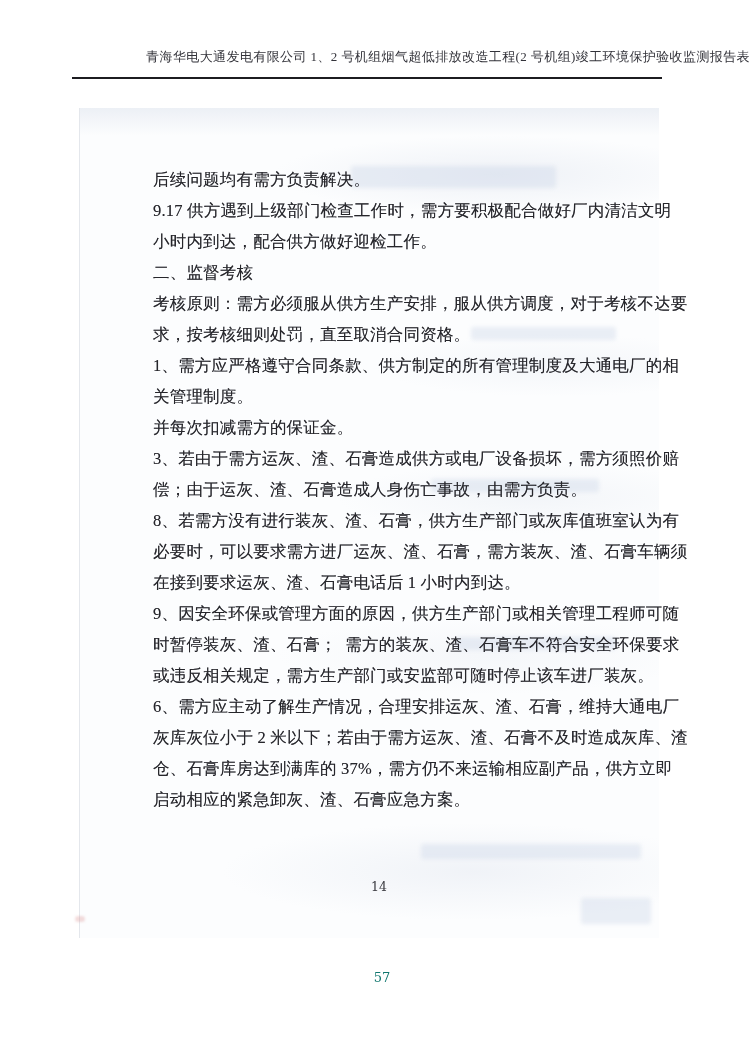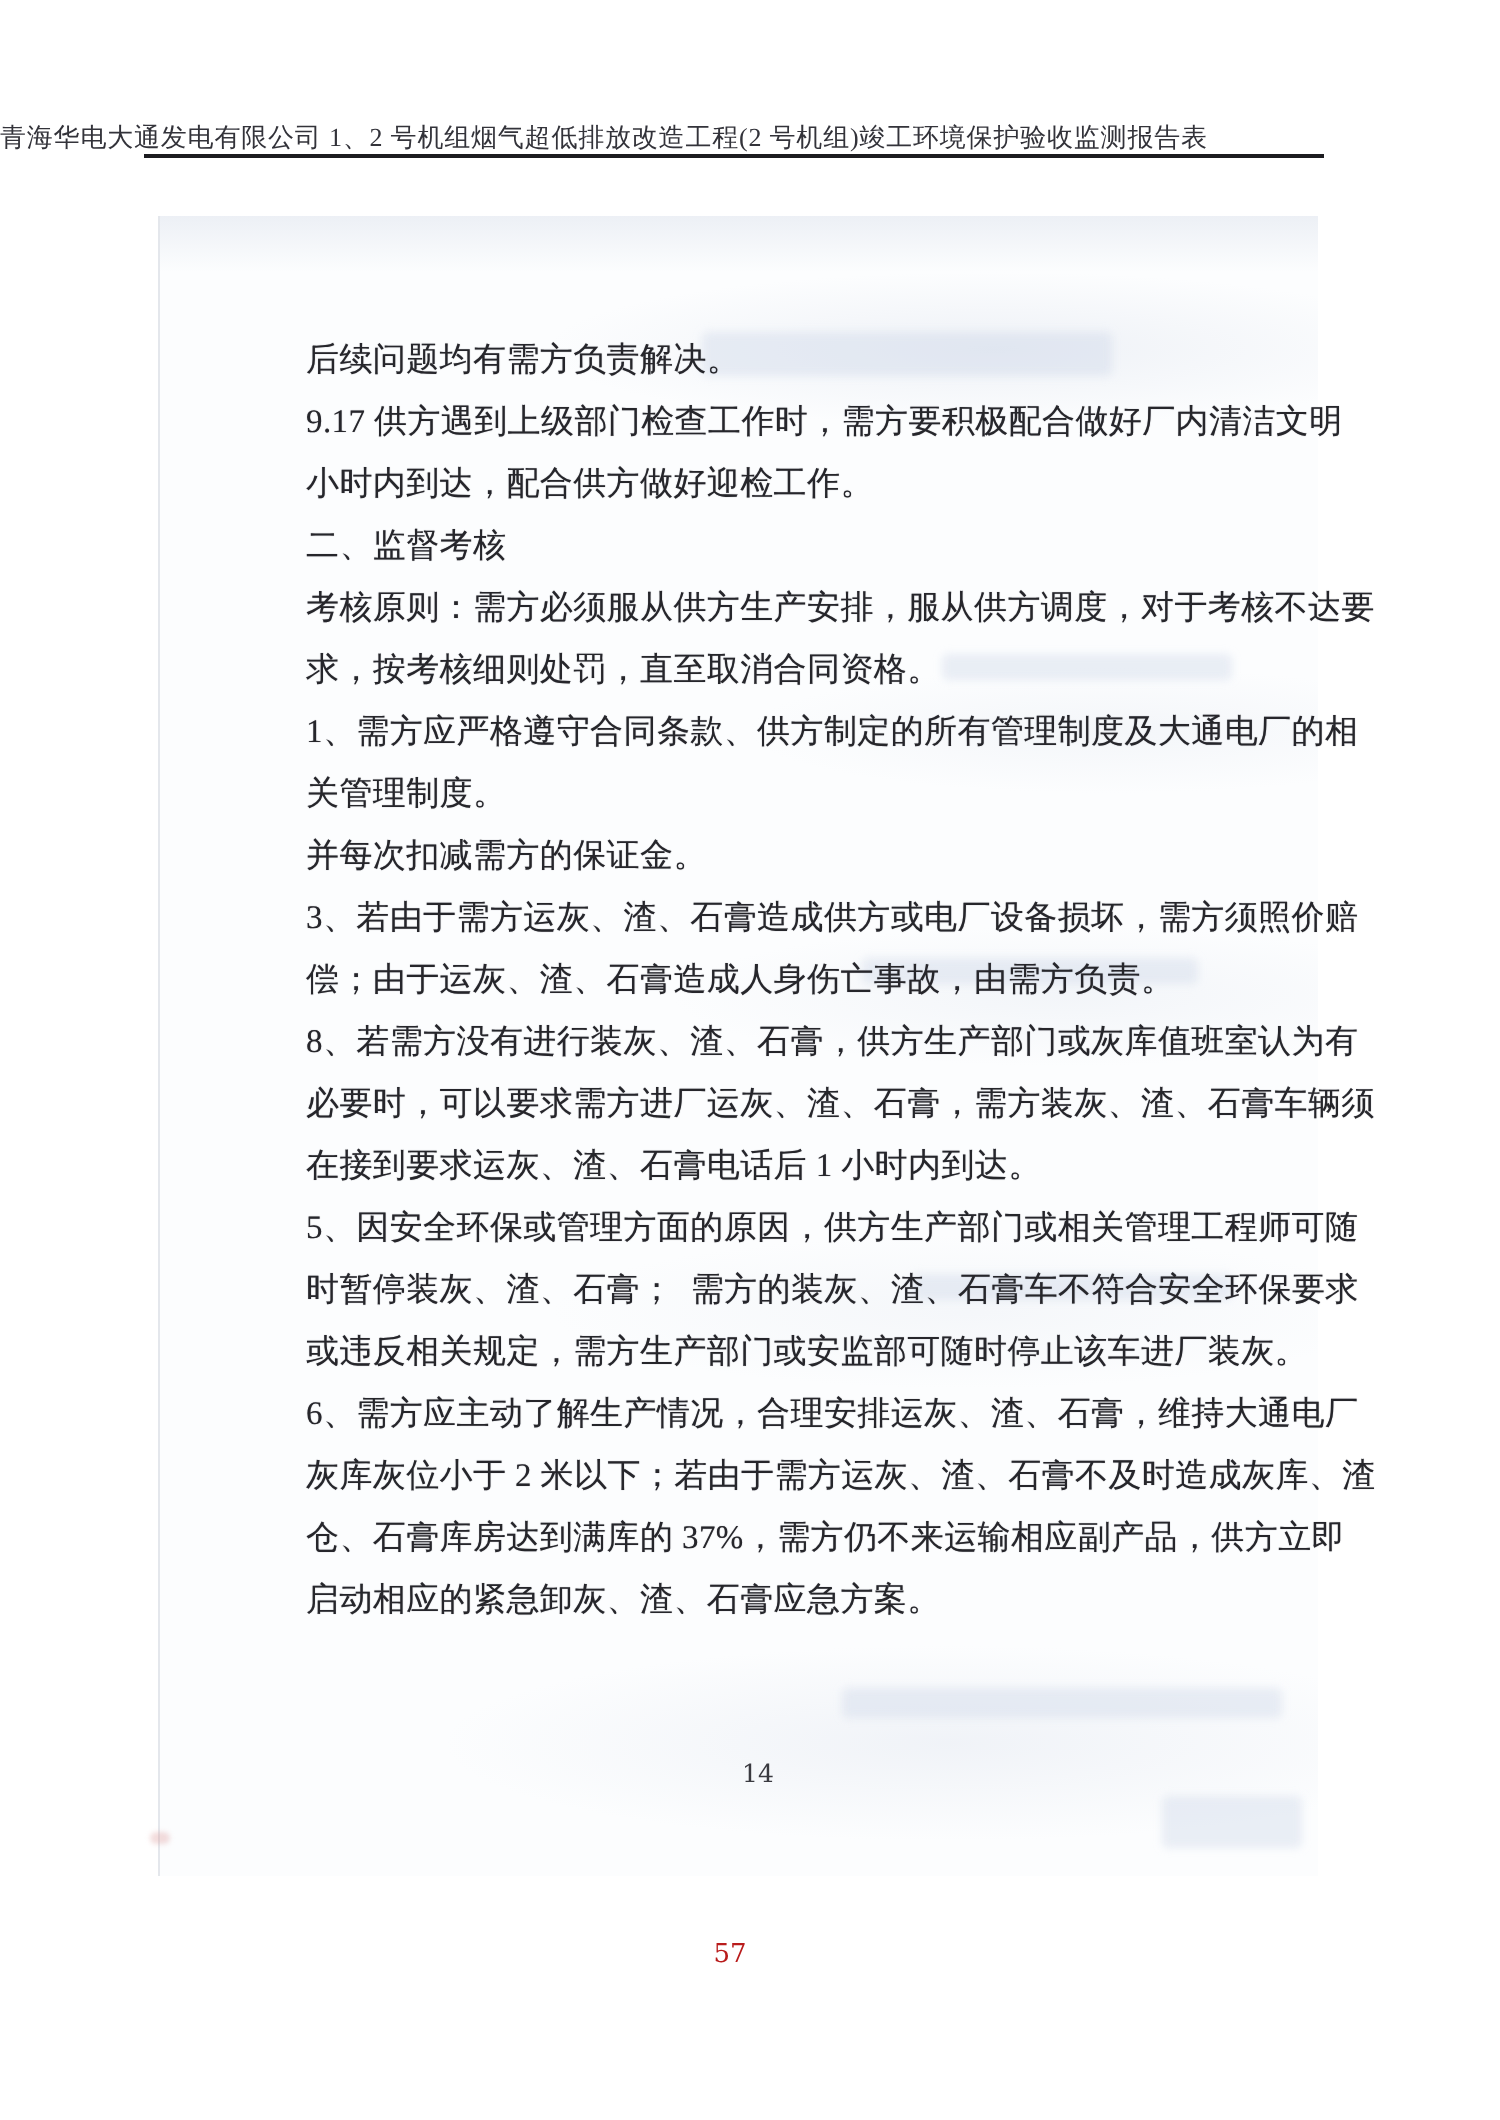--- a/index.html
+++ b/index.html
@@ -11,24 +11,24 @@
   .page {
     position: relative;
     width: 750px;
     height: 1060px;
     background: #ffffff;
     overflow: hidden;
   }
   
   .header-title {
     position: absolute;
-    top: 60px;
+    top: 48px;
     left: 0;
     width: 750px;
-    text-align: left;
+    text-align: right;
     font-size: 13px;
     letter-spacing: 0.4px;
     color: #33333a;
   }
   .header-rule {
     position: absolute;
     top: 77px;
     left: 72px;
     width: 590px;
     height: 2px;
@@ -88,25 +88,25 @@
     width: 452px;
     text-align: center;
     font-size: 12.5px;
     color: #3a3a40;
     font-family: "DejaVu Serif", "Liberation Serif", serif;
   }
   
   .footer-pageno {
     position: absolute;
     top: 970px;
-    left: 0;
+    left: 17px;
     width: 730px;
     text-align: center;
     font-size: 13px;
-    color: #b91c1c;
+    color: #0f766e;
     font-family: "DejaVu Serif", "Liberation Serif", serif;
   }
 </style>
 </head>
 <body>
 
 <div class="page">
 
   <div class="header-title">青海华电大通发电有限公司 1、2 号机组烟气超低排放改造工程(2 号机组)竣工环境保护验收监测报告表</div>
 
@@ -129,21 +129,21 @@
         <div class="line" style="transform: none;">考核原则：需方必须服从供方生产安排，服从供方调度，对于考核不达要</div>
         <div class="line" style="transform: none;">求，按考核细则处罚，直至取消合同资格。</div>
         <div class="line" style="transform: none;">1、需方应严格遵守合同条款、供方制定的所有管理制度及大通电厂的相</div>
         <div class="line" style="transform: none;">关管理制度。</div>
         <div class="line" style="transform: none;">并每次扣减需方的保证金。</div>
         <div class="line" style="transform: none;">3、若由于需方运灰、渣、石膏造成供方或电厂设备损坏，需方须照价赔</div>
         <div class="line" style="transform: none;">偿；由于运灰、渣、石膏造成人身伤亡事故，由需方负责。</div>
         <div class="line" style="transform: none;">8、若需方没有进行装灰、渣、石膏，供方生产部门或灰库值班室认为有</div>
         <div class="line" style="transform: none;">必要时，可以要求需方进厂运灰、渣、石膏，需方装灰、渣、石膏车辆须</div>
         <div class="line" style="transform: none;">在接到要求运灰、渣、石膏电话后 1 小时内到达。</div>
-        <div class="line" style="transform: none;">5、因安全环保或管理方面的原因，供方生产部门或相关管理工程师可随</div>
+        <div class="line" style="transform: none;">9、因安全环保或管理方面的原因，供方生产部门或相关管理工程师可随</div>
         <div class="line" style="transform: none;">时暂停装灰、渣、石膏；  需方的装灰、渣、石膏车不符合安全环保要求</div>
         <div class="line" style="transform: none;">或违反相关规定，需方生产部门或安监部可随时停止该车进厂装灰。</div>
         <div class="line" style="transform: none;">6、需方应主动了解生产情况，合理安排运灰、渣、石膏，维持大通电厂</div>
         <div class="line" style="transform: none;">灰库灰位小于 2 米以下；若由于需方运灰、渣、石膏不及时造成灰库、渣</div>
         <div class="line" style="transform: none;">仓、石膏库房达到满库的 37%，需方仍不来运输相应副产品，供方立即</div>
         <div class="line" style="transform: none;">启动相应的紧急卸灰、渣、石膏应急方案。</div>
       </div>
 
     <div class="scan-pageno">14</div>
   </div>

